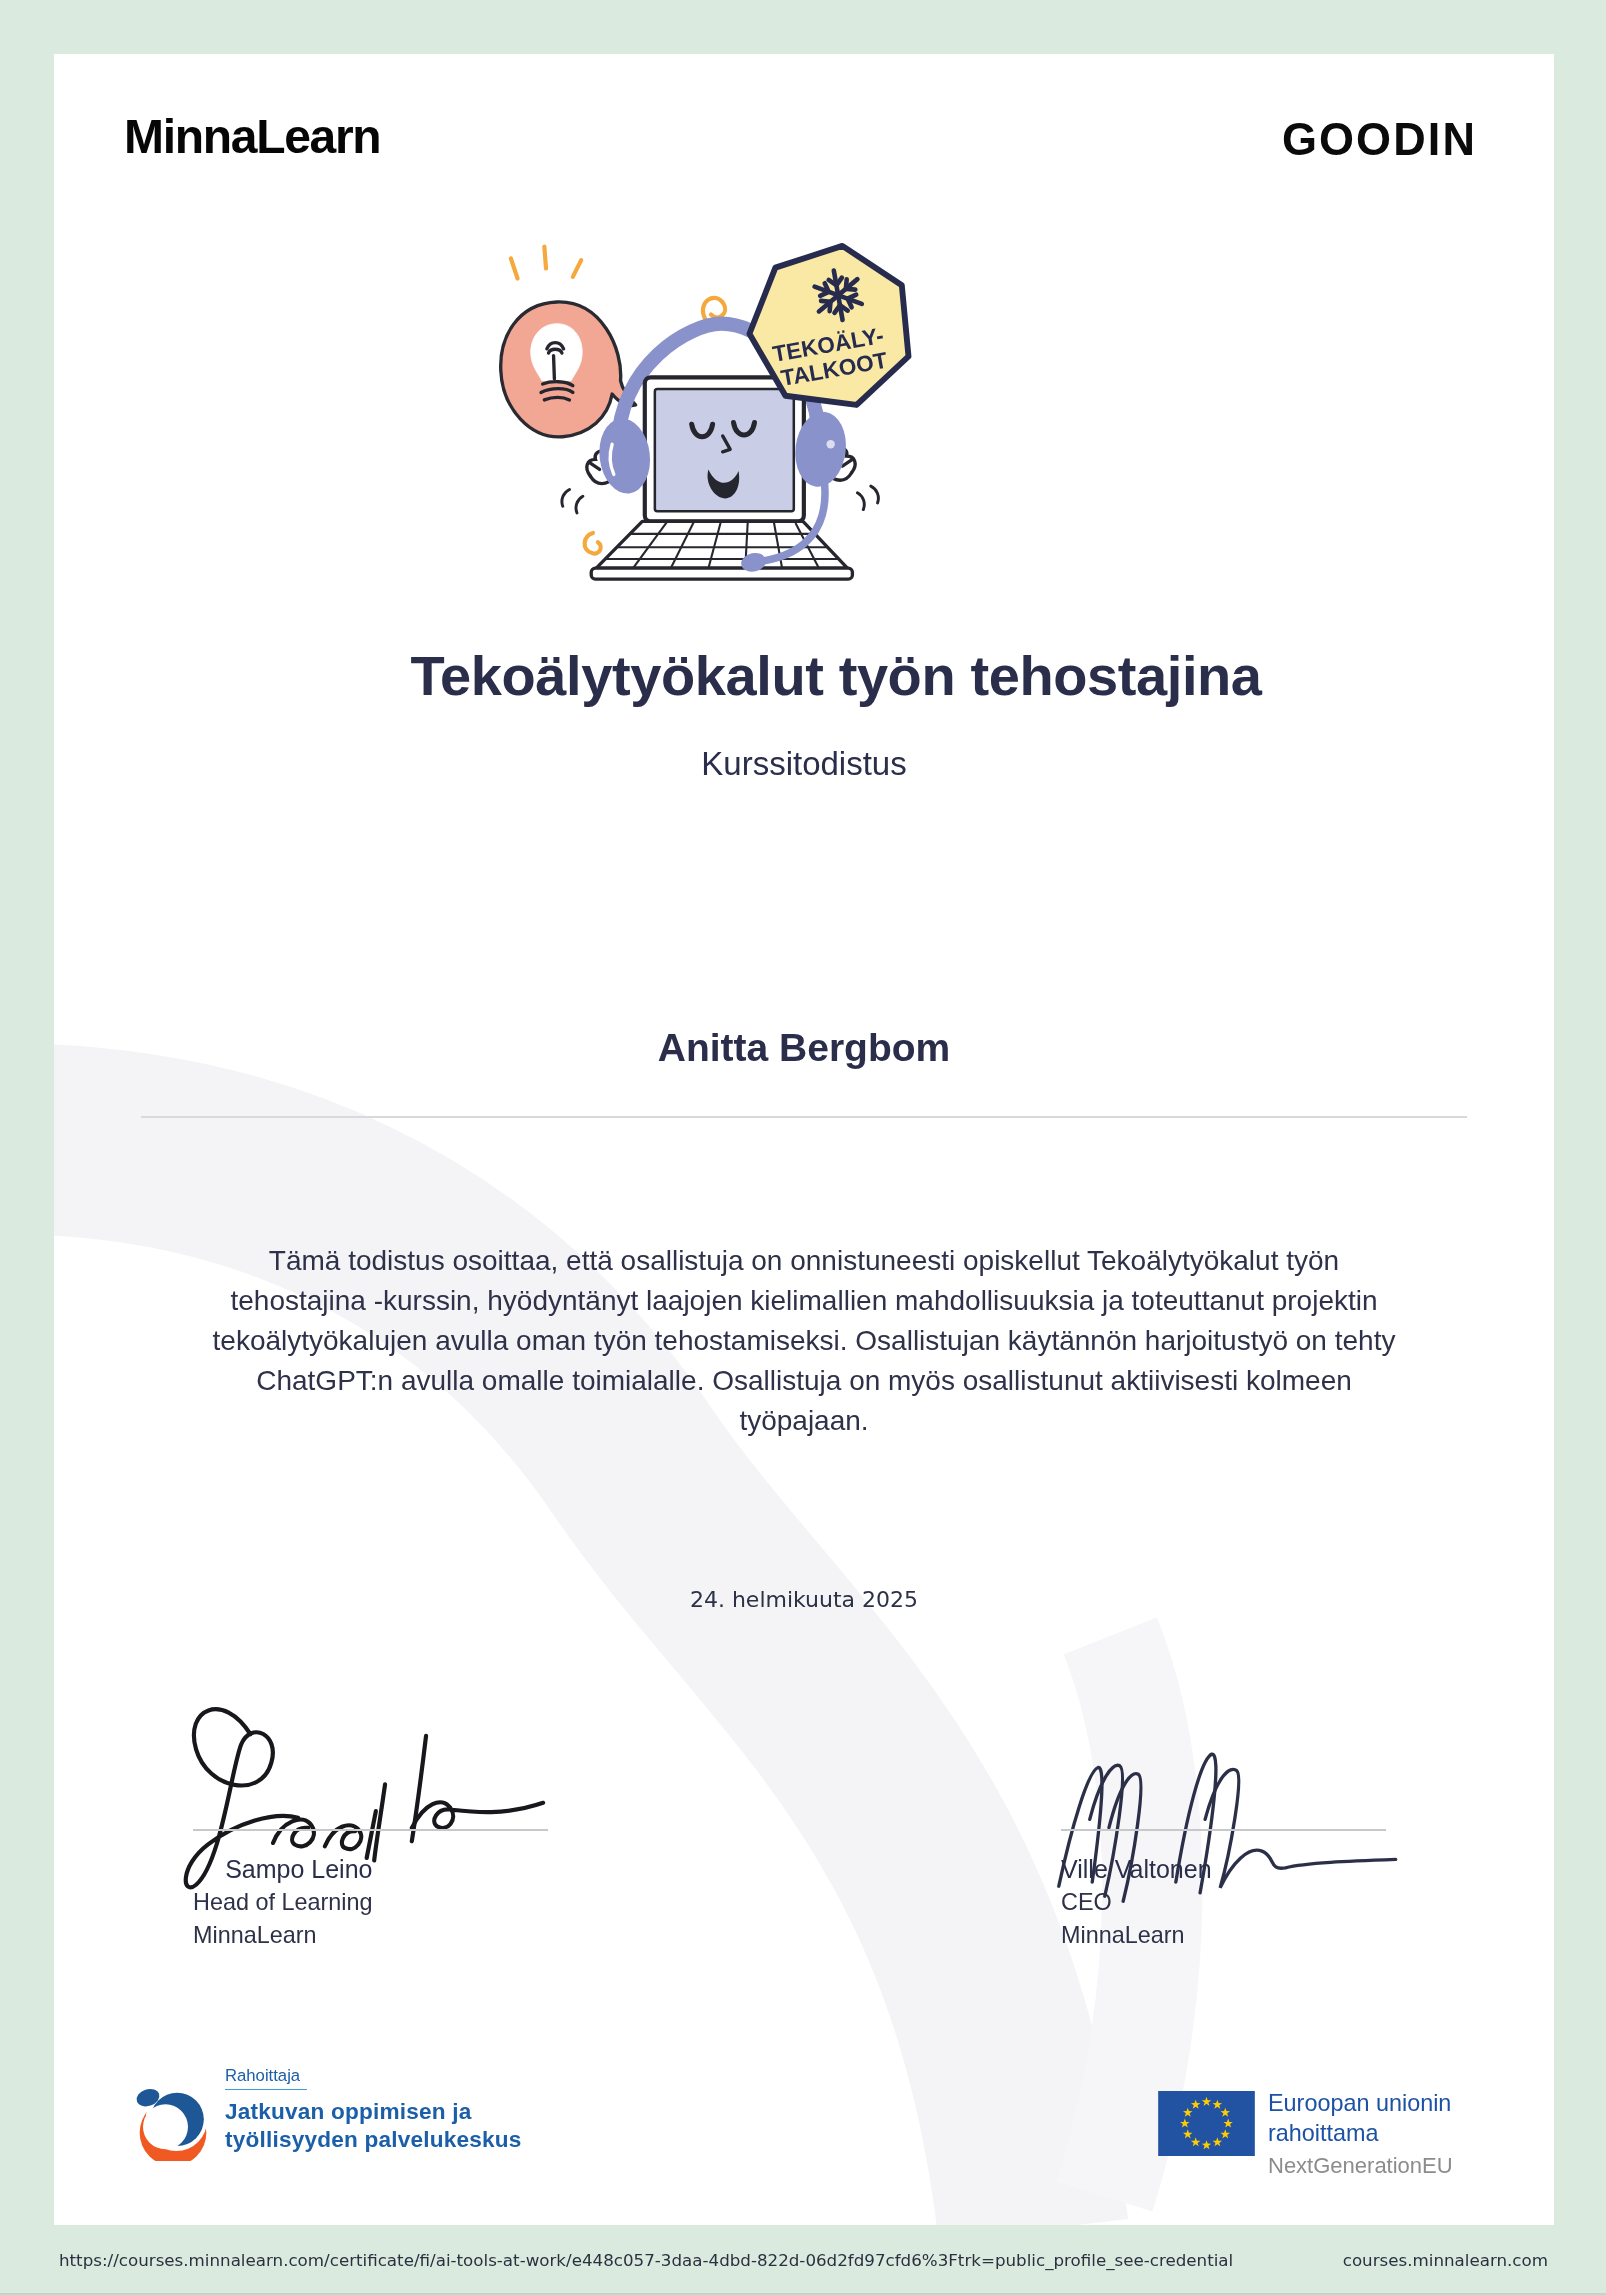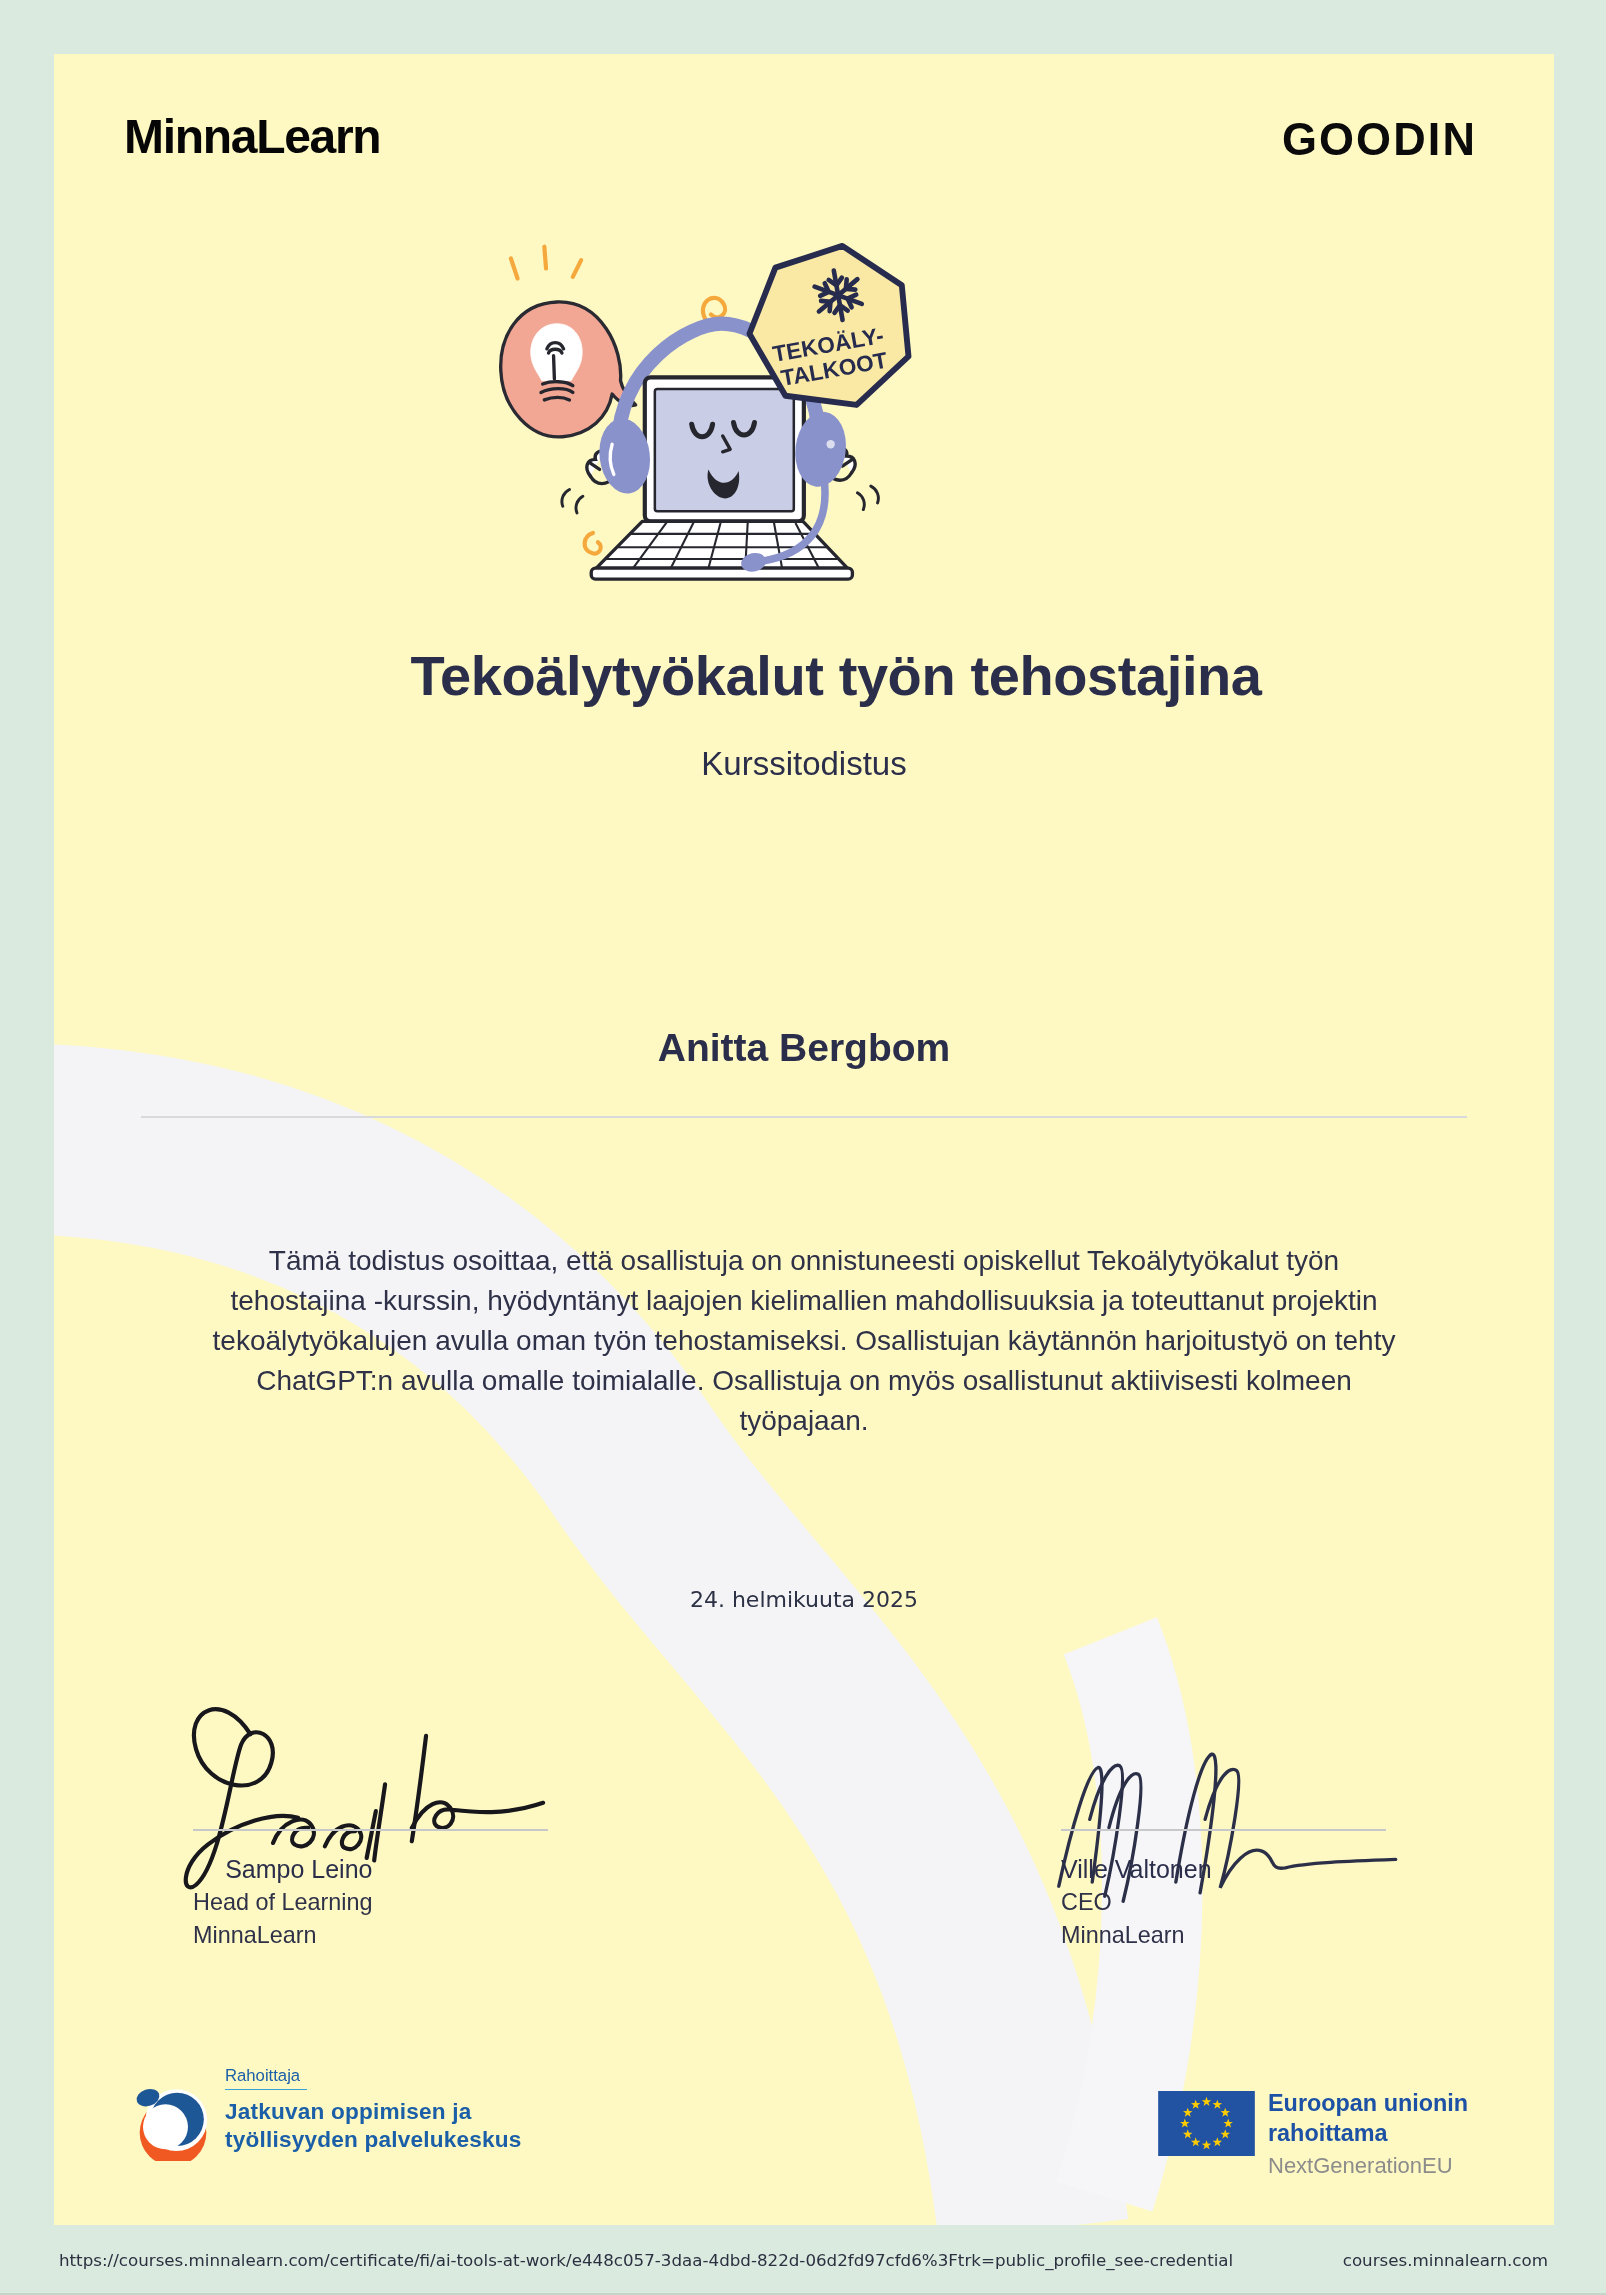--- a/index.html
+++ b/index.html
@@ -5,21 +5,21 @@
   html,body{margin:0;padding:0;}
   body{
     width:1607px;height:2295px;position:relative;
     background:#DBEADF;
     font-family:"Liberation Sans", sans-serif;
     color:#2B2E4A;
     overflow:hidden;
   }
   .card{
     position:absolute;left:54px;top:54px;width:1500px;height:2171px;
-    background:#fef9c3;overflow:hidden;
+    background:#ffffff;overflow:hidden;
   }
   .watermark{position:absolute;left:0;top:0;width:1500px;height:2171px;pointer-events:none;}
   .logo-minnalearn{
     position:absolute;left:70px;top:55px;
     font-size:48px;font-weight:700;letter-spacing:-1.3px;color:#060606;
   }
   .logo-goodin{
     position:absolute;right:77px;top:59px;
     font-size:45px;font-weight:700;letter-spacing:2.1px;color:#0B0B0B;
     transform:scaleY(1.04);
@@ -65,21 +65,21 @@
   .sig-role,.sig-org{font-size:23.4px;font-weight:400;color:#2E3148;line-height:33px;}
   .funder-left{position:absolute;left:72px;top:2012px;}
   .funder-logo{position:absolute;left:0;top:15px;width:89px;height:80px;}
   .funder-texts{position:absolute;left:99px;top:0;white-space:nowrap;}
   .funder-label{font-size:16.7px;color:#1B5FA8;font-weight:400;}
   .funder-underline{width:82px;height:1.7px;background:#38A0D8;margin-top:2.5px;margin-bottom:7.5px;}
   .funder-name{font-size:22.6px;font-weight:700;color:#1B5FA8;line-height:28.5px;letter-spacing:0.2px;}
   .funder-right{position:absolute;left:1104px;top:2034px;}
   .eu-flag{position:absolute;left:0;top:3.3px;width:97px;height:65px;}
   .eu-texts{position:absolute;left:110px;top:0;white-space:nowrap;}
-  .eu-line{font-size:23.4px;font-weight:700;color:#1D51A5;line-height:30px;}
+  .eu-line{font-size:23.4px;font-weight:400;color:#1D51A5;line-height:30px;}
   .eu-sub{font-size:22px;font-weight:400;color:#8C8C8C;margin-top:5px;}
   .footer-url-left{
     position:absolute;left:59px;top:2250px;font-size:16.7px;color:#2B3040;
     font-family:"DejaVu Sans", sans-serif;white-space:nowrap;
   }
   .footer-url-right{
     position:absolute;right:59px;top:2250px;font-size:16.7px;color:#2B3040;
     font-family:"DejaVu Sans", sans-serif;white-space:nowrap;
   }
   .bottom-edge{position:absolute;left:0;bottom:0;width:100%;height:2.5px;background:#C3D5C8;}

